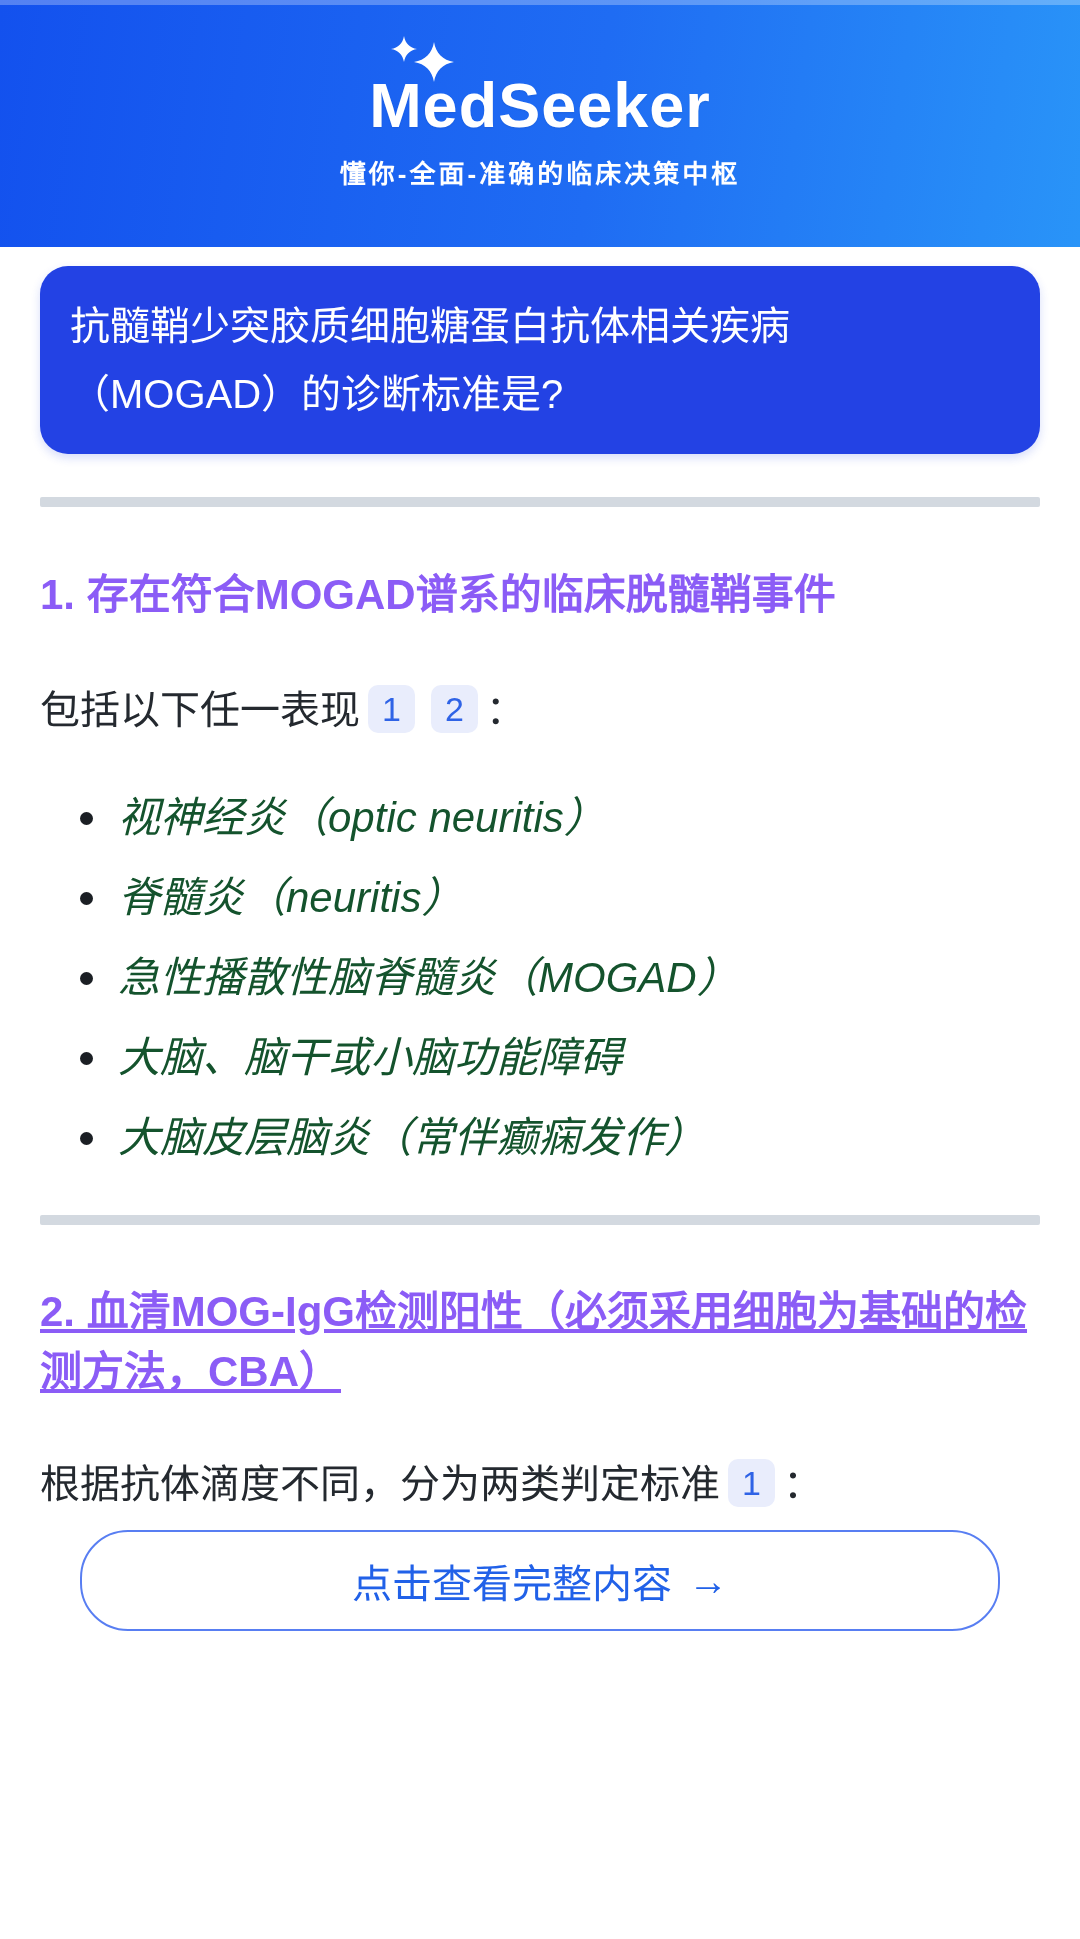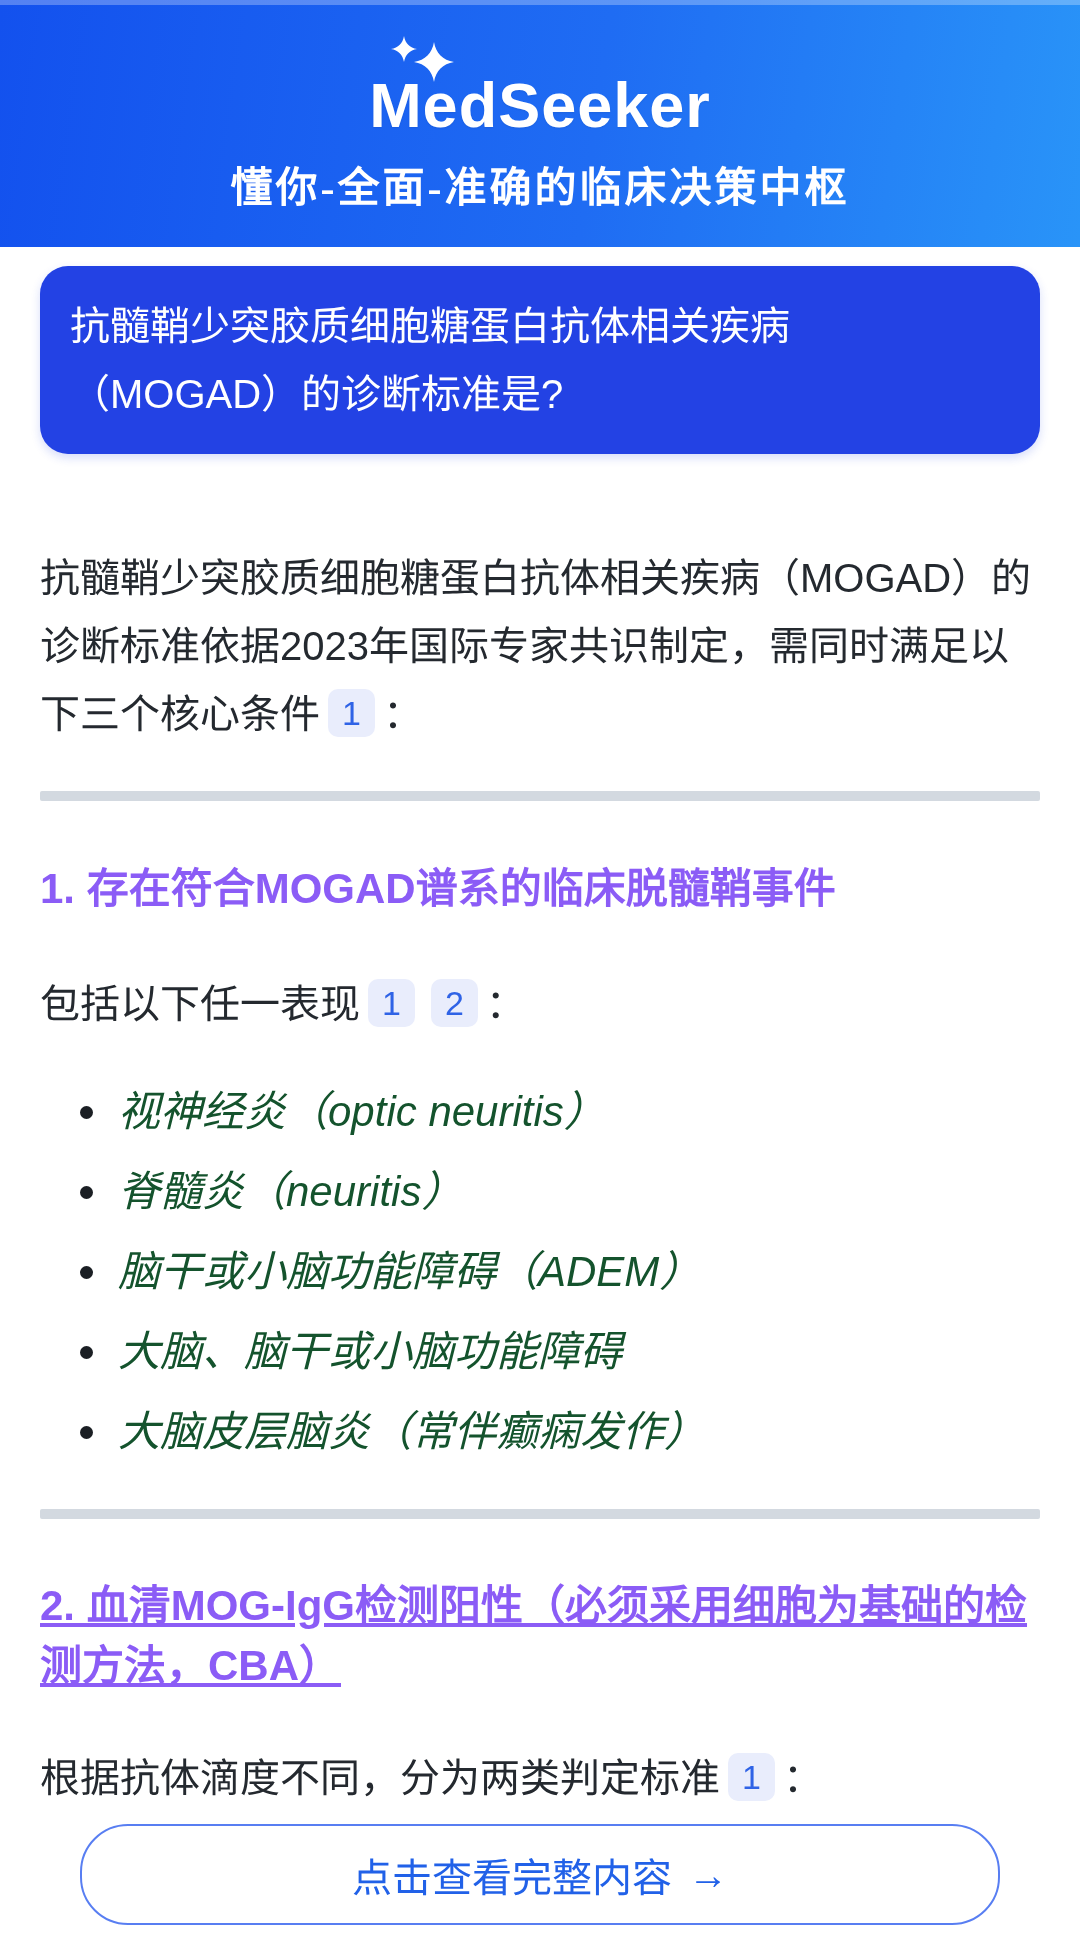--- a/index.html
+++ b/index.html
@@ -18,21 +18,21 @@
     content:""; position:absolute; top:0; left:0; right:0; height:5px;
     background:rgba(255,255,255,0.28);
   }
   .logo-wrap { display:inline-block; position:relative; padding-top:74px; }
   .logo {
     font-size:63px; font-weight:700; letter-spacing:1px; line-height:1;
     text-shadow:0 1px 2px rgba(0,0,0,0.08);
   }
   .sparkles { position:absolute; left:18px; top:34px; width:76px; height:58px; }
   .tagline {
-    margin-top:16px; font-size:42px; font-weight:700; letter-spacing:3px;font-family:Liberation Serif, serif;
+    margin-top:16px; font-size:26px; font-weight:700; letter-spacing:3px;
   }
   
   .content { padding:1px 40px; }
   .question-bubble {
     margin:18px 0 0; background:#2342e4; border-radius:28px;
     padding:26px 60px 26px 30px; color:#ffffff;
     font-size:40px; line-height:68px; font-weight:500;
     box-shadow:0 4px 10px rgba(35,66,228,0.18);
   }
   .para { margin-top:90px; font-size:40px; line-height:68px; color:#24292f; }
@@ -83,32 +83,31 @@
     </div>
     <div class="tagline">懂你-全面-准确的临床决策中枢</div>
   </div>
 
   <div class="content">
 
     <div class="question-bubble">
       <span>抗髓鞘少突胶质细胞糖蛋白抗体相关疾病（MOGAD）的诊断标准是?</span>
     </div>
 
-    <p class="para"><span>抗髓鞘少突胶质细胞糖蛋白抗体相关疾病（MOGAD）的诊断标准依据2023年国际专家共识制定，需同时满足以下三个核心条件</span><span class="cite">1</span><span>：</span></p>
 
     <div class="divider"></div>
 
     <h2 class="h-num">1. 存在符合MOGAD谱系的临床脱髓鞘事件</h2>
 
     <p class="lead"><span>包括以下任一表现</span><span class="cite">1</span><span class="cite">2</span><span>：</span></p>
 
     <ul class="bullets">
       <li>视神经炎（optic neuritis）</li>
       <li>脊髓炎（neuritis）</li>
-      <li>脑干或小脑功能障碍（ADEM）</li>
+      <li>急性播散性脑脊髓炎（MOGAD）</li>
       <li>大脑、脑干或小脑功能障碍</li>
       <li>大脑皮层脑炎（常伴癫痫发作）</li>
     </ul>
 
     <div class="divider"></div>
 
     <h2 class="h-num two">2. 血清MOG-IgG检测阳性（必须采用细胞为基础的检测方法，CBA）</h2>
 
     <p class="lead two"><span>根据抗体滴度不同，分为两类判定标准</span><span class="cite">1</span><span>：</span></p>
 

